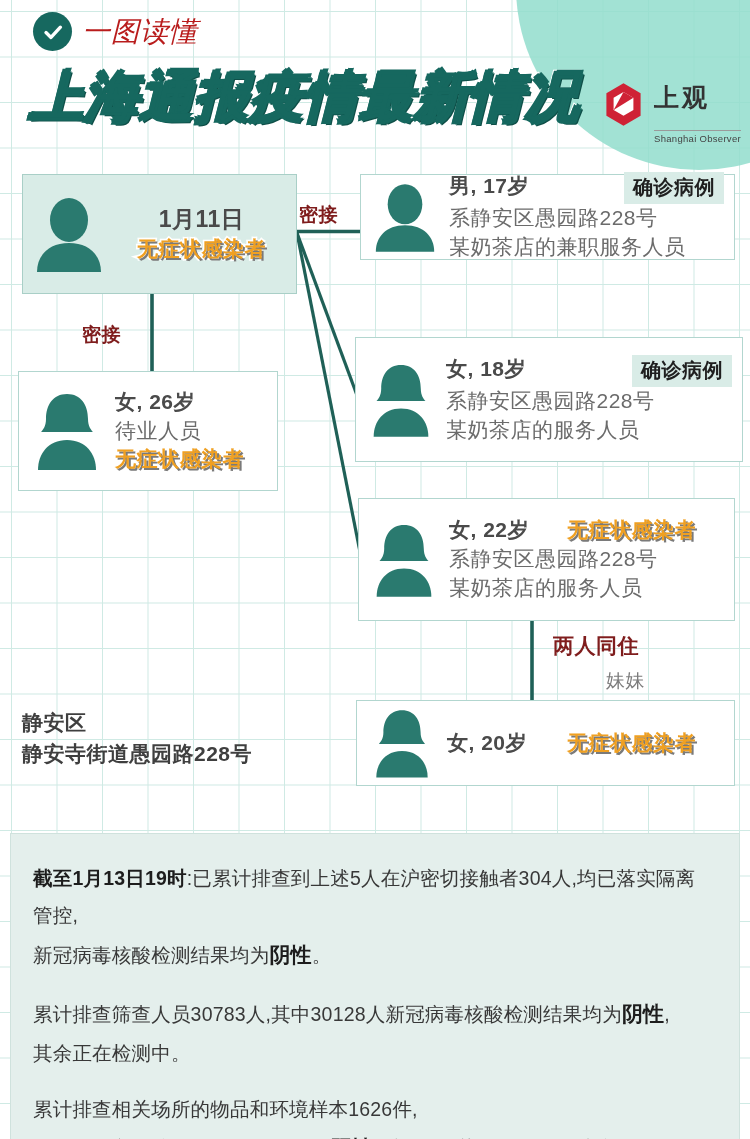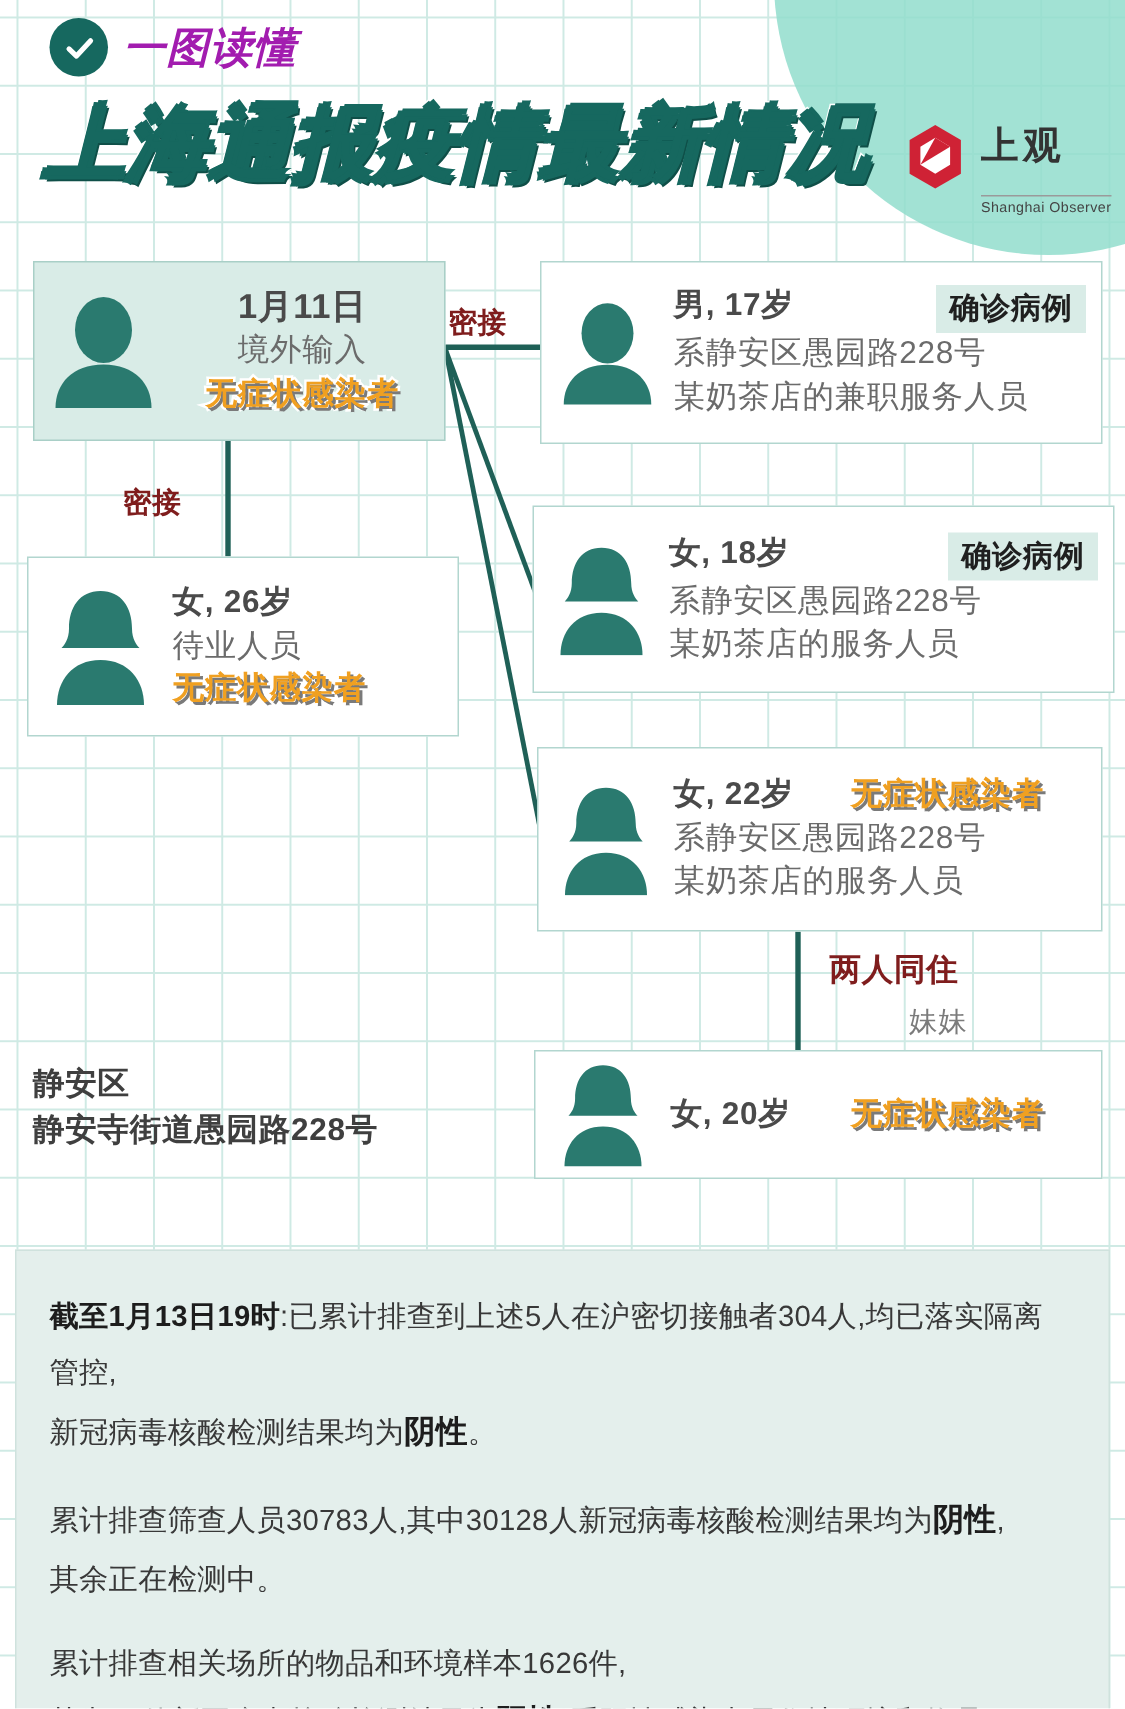--- a/index.html
+++ b/index.html
@@ -56,21 +56,21 @@
   
   #header { position: absolute; left: 0; top: 0; width: 750px; height: 160px; }
 
   #eyebrow { position: absolute; left: 33px; top: 12px; display: flex; align-items: center; gap: 10px; }
   #check-circle {
     width: 39px; height: 39px; border-radius: 50%;
     background: #16685f; display: flex; align-items: center; justify-content: center;
   }
   #check-circle svg { display: block; }
   #eyebrow-text {
-    font-size: 28px; font-weight: 700; color: #a21caf;
+    font-size: 28px; font-weight: 400; color: #b91c1c;
     font-style: italic; letter-spacing: 1px;
   }
 
   #main-title {
     position: absolute; left: 28px; top: 68px;
     font-size: 54px; font-weight: 700; font-style: italic;
     letter-spacing: 1px; line-height: 1;
     color: #16685f;
     -webkit-text-stroke: 2px #ffffff;
     paint-order: stroke fill;
@@ -209,42 +209,41 @@
 
     <div class="node filled" style="left:22px; top:14px; width:275px; height:120px;">
       <span class="avatar" style="width:92px; height:120px;">
         <svg width="68" height="76" viewBox="0 0 68 76">
           <ellipse cx="34" cy="24" rx="19" ry="22" fill="#2a7a6f"></ellipse>
           <path d="M34 47 C13 47 2 60 2 76 L66 76 C66 60 55 47 34 47 Z" fill="#2a7a6f"></path>
         </svg>
       </span>
       <div class="node-body" style="padding-right:8px;">
         <div class="date-line" style="text-align:center;">1月11日</div>
-        <div class="line-normal" style="text-align:center;">境外输入</div>
         <div style="text-align:center;">
           <span class="tag-asym">无症状感染者</span>
         </div>
       </div>
     </div>
 
-    <div class="node" style="left:18px; top:211px; width:288px; height:120px;">
+    <div class="node" style="left:18px; top:211px; width:260px; height:120px;">
       <span class="avatar" style="width:96px; height:120px;">
         <svg width="70" height="78" viewBox="0 0 70 78">
           <path d="M35 2 C21 2 14 13 14 27 C14 34 11 38 9 40 L61 40 C59 38 56 34 56 27 C56 13 49 2 35 2 Z" fill="#2a7a6f"></path>
           <path d="M35 48 C16 48 6 62 6 78 L64 78 C64 62 54 48 35 48 Z" fill="#2a7a6f"></path>
         </svg>
       </span>
       <div class="node-body">
         <div class="line-bold">女, 26岁</div>
         <div class="line-normal">待业人员</div>
         <div><span class="tag-asym">无症状感染者</span></div>
       </div>
     </div>
 
-    <div class="node" style="left:360px; top:14px; width:375px; height:122px;">
+    <div class="node" style="left:360px; top:14px; width:375px; height:86px;">
       <span class="avatar" style="width:88px; height:122px;">
         <svg width="62" height="72" viewBox="0 0 68 76">
           <ellipse cx="34" cy="24" rx="19" ry="22" fill="#2a7a6f"></ellipse>
           <path d="M34 47 C13 47 2 60 2 76 L66 76 C66 60 55 47 34 47 Z" fill="#2a7a6f"></path>
         </svg>
       </span>
       <div class="node-body" style="padding-right:10px;">
         <div style="display:flex; align-items:flex-start; justify-content:space-between;">
           <span class="line-bold">男, 17岁</span>
           <span class="tag-confirmed">确诊病例</span>

